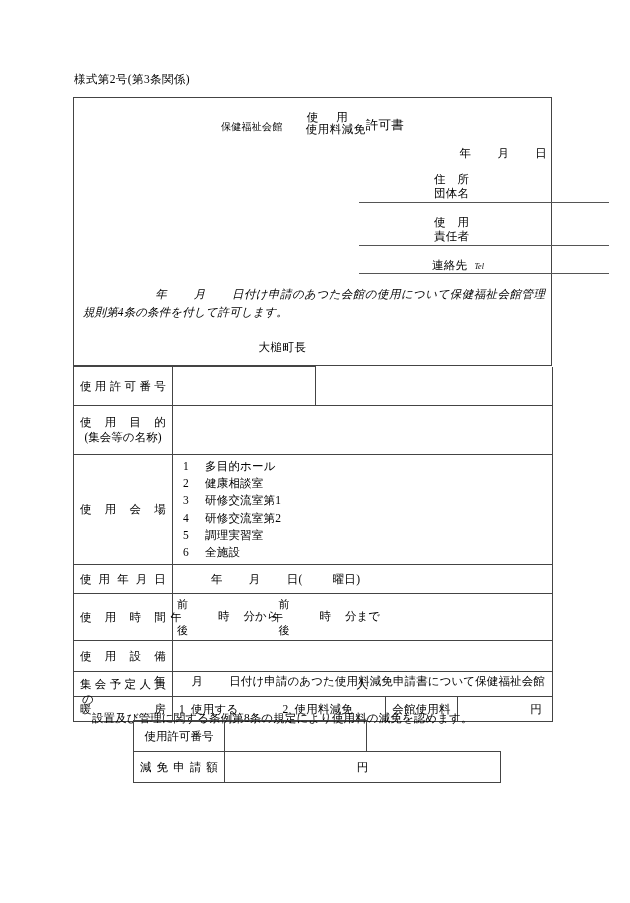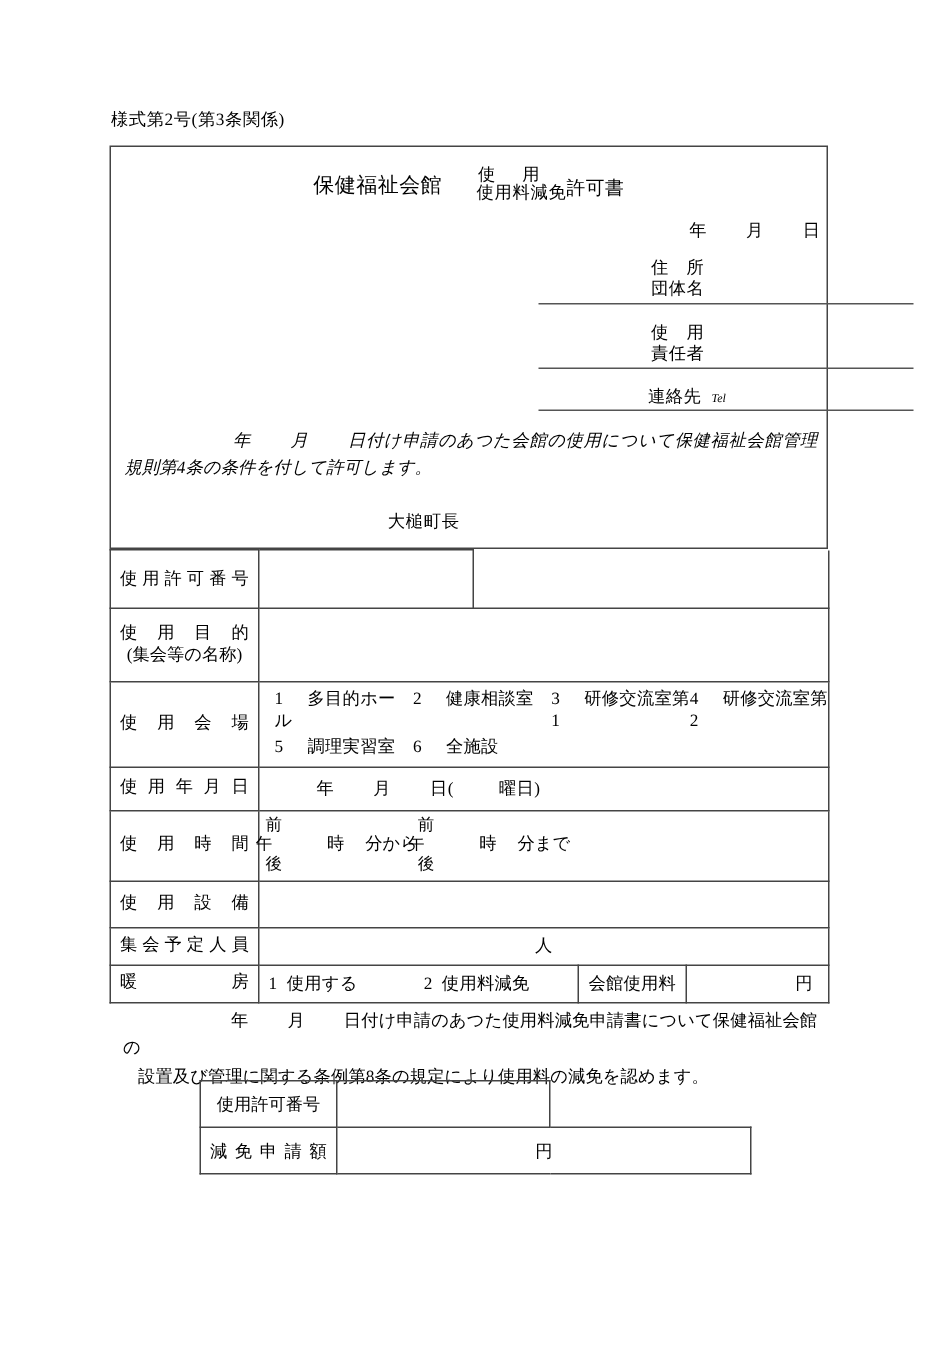--- a/index.html
+++ b/index.html
@@ -42,21 +42,21 @@
   .title-wrap {
     position: absolute;
     left: 0;
     top: 13px;
     width: 100%;
     display: flex;
     justify-content: center;
     align-items: flex-end;
   }
   .title-main {
-    font-size: 14px;
+    font-size: 10px;
     letter-spacing: 0.3px;
     line-height: 1;
     padding-bottom: 4px;
   }
   .title-stack {
     display: flex;
     flex-direction: column;
     line-height: 1.08;
     font-size: 11.5px;
     margin-left: 23px;
@@ -186,21 +186,21 @@
   }
   .val { padding: 4px 8px !important; }
 
   .no-right { border-right: none !important; }
   .no-left  { border-left: none !important; }
   .no-top   { border-top: none !important; }
 
   
   .venue {
     display: grid;
-    grid-template-columns: 1fr 1fr 1fr 1fr;
+    grid-template-columns: 1fr;
     row-gap: 2px;
     line-height: 1.32;
     padding: 4px 0 4px 0;
   }
   .venue span { letter-spacing: 0.2px; }
   .venue .num { display: inline-block; width: 22px; }
 
   
   .usedate { padding-left: 38px; letter-spacing: 0.3px; }
   .usedate .sp { display: inline-block; width: 26px; }

